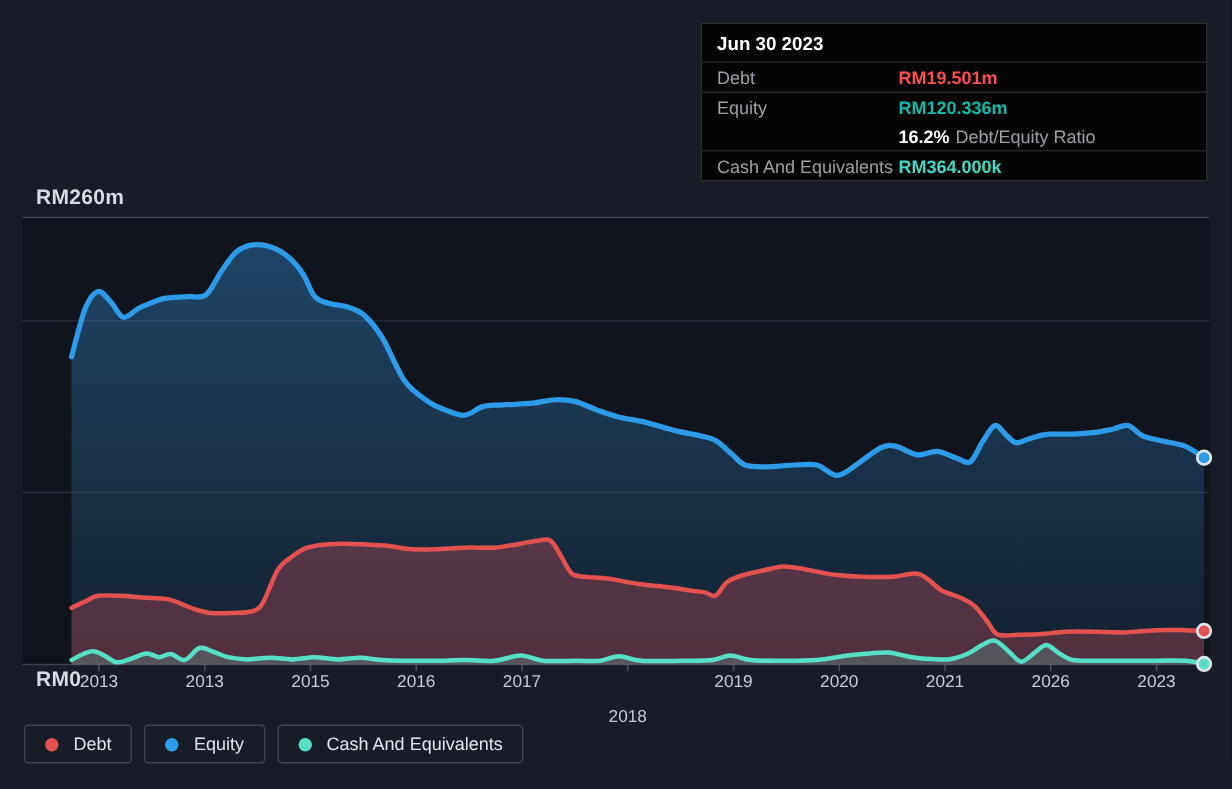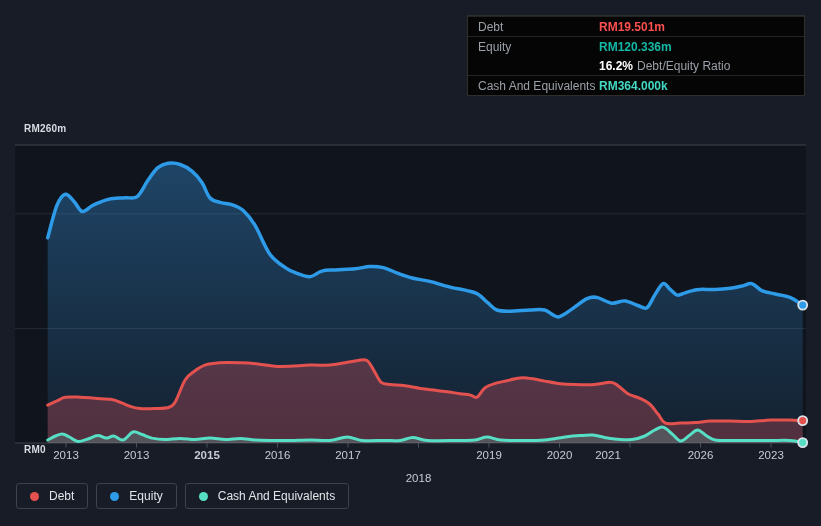--- a/index.html
+++ b/index.html
@@ -3,21 +3,21 @@
 <meta charset="utf-8">
 <style>
   html,body{margin:0;padding:0;background:#171c26;}
   .stage{
     position:relative;width:821px;height:526px;overflow:hidden;
     background:#171c26;font-family:"Liberation Sans",sans-serif;
     -webkit-font-smoothing:antialiased;
   }
   .stage svg{position:absolute;left:0;top:0;}
   .axis-label{
-    position:absolute;font-size:10px;font-weight:700;color:#d7dce2;letter-spacing:.2px;
+    position:absolute;font-size:14px;font-weight:700;color:#d7dce2;letter-spacing:.2px;
   }
   .year-label{
     position:absolute;top:449px;transform:translateX(-50%);
     font-size:11.5px;color:#c6ccd4;font-weight:400;
   }
   
   .tooltip{
     position:absolute;left:467px;top:15px;width:338px;
     background:#050505;border:1px solid #2e2e2e;box-sizing:border-box;
     font-size:12px;color:#9ba1a8;
@@ -86,32 +86,33 @@
         <circle cx="802.7" cy="442.6" r="4.5" fill="#57dfc6" stroke="#dde3ea" stroke-width="1.8"></circle>
       </g>
   </svg>
 
   <div class="axis-label" style="left:24px;top:123px;">RM260m</div>
   <div class="axis-label" style="left:24px;top:444px;">RM0</div>
 
   <div id="year-labels">
       <div class="year-label" style="left: 66px;">2013</div>
       <div class="year-label" style="left: 136.5px;">2013</div>
-      <div class="year-label" style="left: 207px; font-weight: bold;">2015</div>
+      <div class="year-label" style="left: 207px;">2015</div>
       <div class="year-label" style="left: 277.5px;">2016</div>
       <div class="year-label" style="left: 348px;">2017</div>
       <div class="year-label" style="left: 418.5px; margin-top: 23px;">2018</div>
       <div class="year-label" style="left: 489px; text-align: center;">2019</div>
       <div class="year-label" style="left: 559.5px;">2020</div>
-      <div class="year-label" style="left: 608px; text-align: center;">2021</div>
+      <div class="year-label" style="left: 630px; text-align: center;">2021</div>
       <div class="year-label" style="left: 700.5px;">2026</div>
       <div class="year-label" style="left: 771px;">2023</div>
     </div>
 
   <div class="tooltip">
+    <div class="tt-title">Jun 30 2023</div>
     <div id="tt-rows">
         <div class="tt-row divided">
           <span class="tt-label">Debt</span>
           <span class="tt-value" style="color: rgb(251, 79, 81);">RM19.501m</span>
         </div>
         <div class="tt-row divided">
           <span class="tt-label">Equity</span>
           <span class="tt-value" style="color: #14b8a6;">RM120.336m</span>
         </div>
         <div class="tt-row">

